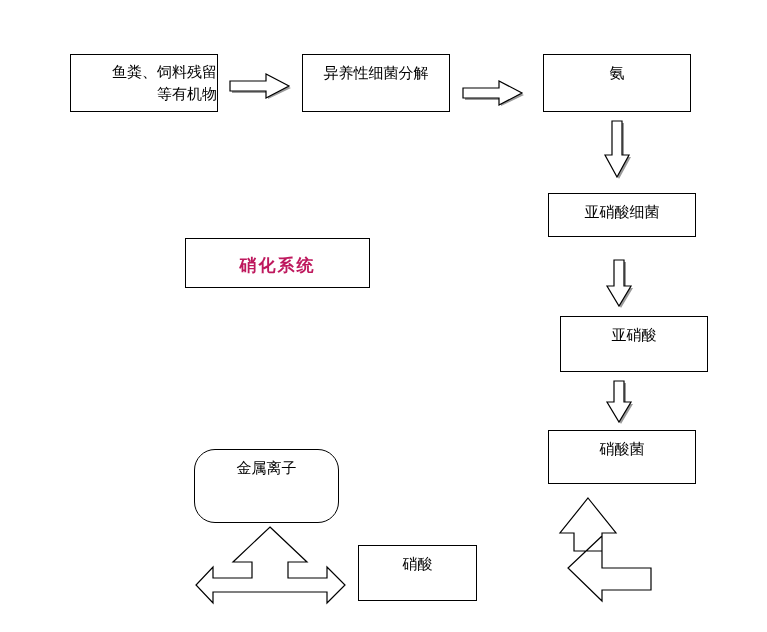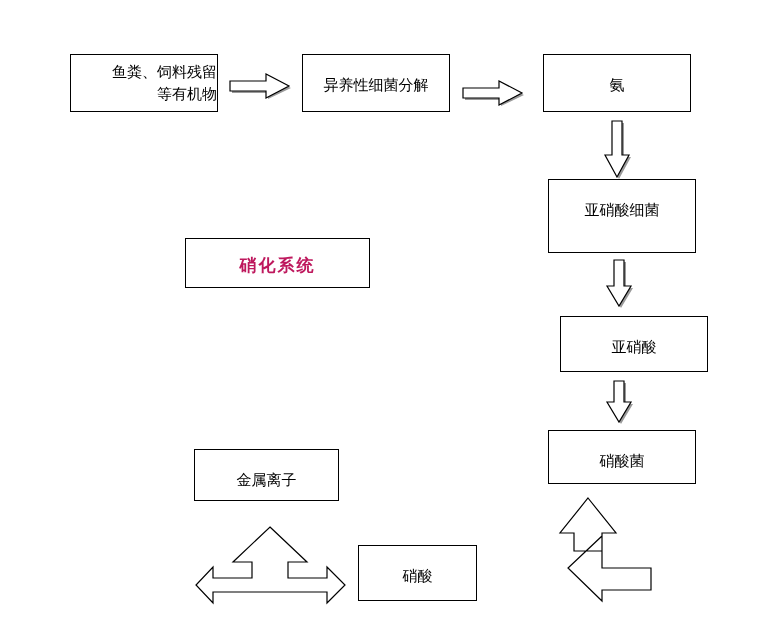--- a/index.html
+++ b/index.html
@@ -19,21 +19,21 @@
   }
   .node {
     position: absolute;
     box-sizing: border-box;
     border: 1px solid #000000;
     background: #ffffff;
     color: #000000;
     font-size: 15px;
     line-height: 1.45;
     text-align: center;
-    padding-top: 20px;
+    padding-top: 8px;
     white-space: pre-line;
   }
   .node.left-align {
     text-align: right;
     padding-left: 10px;
     padding-top: 7px;
   }
   .node.title-node {
     font-weight: bold;
     font-size: 17px;
@@ -65,29 +65,29 @@
 
 <div id="canvas">
 
   <div class="node left-align" style="left:70px; top:54px; width:148px; height:58px;">鱼粪、饲料残留
 等有机物</div>
 
   <div class="node" style="left:302px; top:54px; width:148px; height:58px;">异养性细菌分解</div>
 
   <div class="node" style="left:543px; top:54px; width:148px; height:58px;">氨</div>
 
-  <div class="node" style="left:548px; top:179px; width:148px; height:74px;">亚硝酸细菌</div>
+  <div class="node" style="left:548px; top:193px; width:148px; height:44px;">亚硝酸细菌</div>
 
   <div class="node" style="left:548px; top:316px; width:148px; height:56px;margin-left:12px;">亚硝酸</div>
 
   <div class="node" style="left:548px; top:430px; width:148px; height:54px;">硝酸菌</div>
 
   <div class="node" style="left:358px; top:545px; width:119px; height:56px;">硝酸</div>
 
-  <div class="node" style="left:194px; top:449px; width:145px; height:52px;">金属离子</div>
+  <div class="node" style="left:194px; top:449px; width:145px; height:74px;border-radius:21px;">金属离子</div>
 
 
   <div class="node title-node" style="left:185px; top:238px; width:185px; height:50px;">硝化系统</div>
 
   <svg class="arrow-layer" viewBox="0 0 767 632">
 
     <g>
       <polygon class="arrow-shadow" points="232,83 268,83 268,77 291,88 268,99 268,93 232,93"></polygon>
       <polygon class="arrow-shape" points="230,81 266,81 266,74 289,86 266,98 266,91 230,91"></polygon>
     </g>

